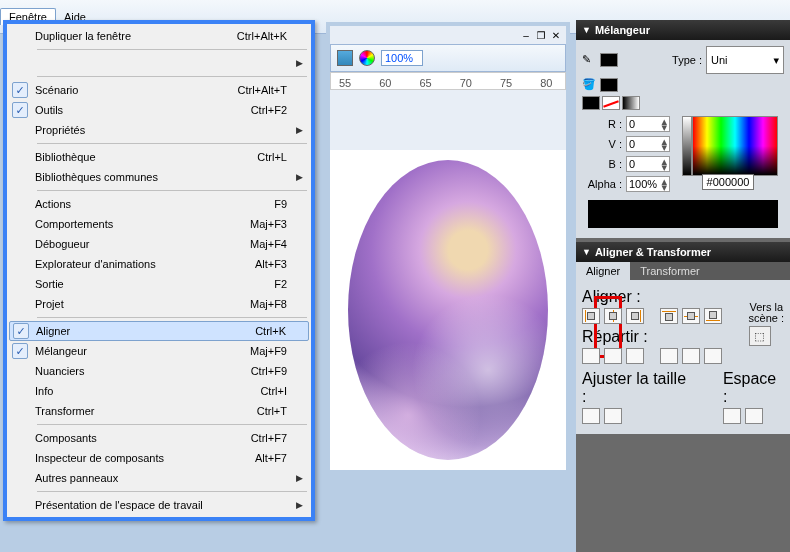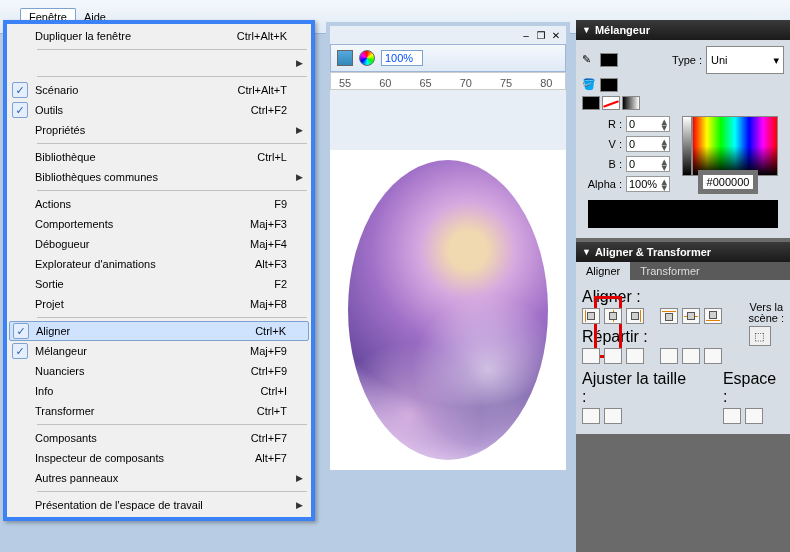--- a/index.html
+++ b/index.html
@@ -1,18 +1,18 @@
 <!DOCTYPE html>
 <html><head>
 <meta charset="utf-8">
 <style>
   * { box-sizing: border-box; margin: 0; padding: 0; font-family: Tahoma, Arial, sans-serif; font-size: 11px; }
   body { background: #b8cde4; width: 790px; height: 552px; overflow: hidden; position: relative; }
   
-  .menubar { background: linear-gradient(#f4f8fc, #dfeaf6); height: 34px; border-bottom: 1px solid #9db6d7; display: flex; align-items: center; padding-left: 20px; }
+  .menubar { background: linear-gradient(#f4f8fc, #dfeaf6); height: 34px; border-bottom: 1px solid #9db6d7; display: flex; align-items: center; padding-left: 0; }
   .menubar-item { padding: 2px 8px; cursor: default; }
   .menubar-item.active { background: #fff; border: 1px solid #7da2ce; border-bottom: none; border-radius: 2px 2px 0 0; }
   
   .dropdown { position: absolute; left: 3px; top: 20px; width: 312px; background: #f0f0f0; border: 4px solid #3b82f6; box-shadow: 2px 2px 4px rgba(0,0,0,0.3); z-index: 100; }
   .dropdown-inner { background: #f0f0f0; padding: 2px; }
   .menu-row { display: flex; align-items: center; height: 20px; padding: 0 4px 0 0; position: relative; cursor: default; }
   .menu-row.highlighted { background: #cfe3ff; border: 1px solid #7da2ce; border-radius: 2px; height: 20px; }
   .menu-check { width: 22px; display: flex; align-items: center; justify-content: center; color: #2a5db0; font-size: 11px; }
   .menu-check .chk { border: 1px solid #7da2ce; background: #e4eefc; width: 16px; height: 16px; display:flex;align-items:center;justify-content:center; border-radius:2px;}
   .menu-label { flex: 1; padding-left: 4px; color: #000; }
@@ -43,21 +43,21 @@
   .num-field { background:#fff; border:1px solid #999; width:44px; height:16px; padding:0 2px; display:flex;align-items:center;justify-content:space-between;}
   .num-field .spin{font-size:8px;line-height:6px;color:#555;display:flex;flex-direction:column;}
   .type-select { background:#fff; border:1px solid #888; height:16px; padding:13px 4px; display:flex;align-items:center;justify-content:space-between;width:78px;}
   .swatch-icons{display:flex;gap:2px;margin-bottom:6px;}
   .sw{width:18px;height:14px;border:1px solid #888;}
   .sw.black{background:#000;}
   .sw.none{background:#fff;position:relative;}
   .sw.none::after{content:"";position:absolute;left:0;top:50%;right:0;border-top:2px solid red;transform:rotate(-20deg);}
   .sw.grad{background:linear-gradient(90deg,#000,#fff);}
   .spectrum { width:86px; height:60px; background: linear-gradient(to bottom, rgba(0,0,0,0) 0%, rgba(0,0,0,0) 50%, #000 100%), linear-gradient(to right, red, yellow, lime, cyan, blue, magenta, red); border:1px solid #888; float:right;}
-  .hex-box{background:#fff;border:5px solid #737373;padding:1px 4px;}
+  .hex-box{background:#fff;border:1px solid #737373;padding:1px 4px;}
   .preview-bar{background:#000;height:28px;margin:4px 6px;border:1px solid #000;}
   
   .tabs { display:flex; background:#5a5a5a;}
   .tab { padding:3px 10px; color:#ddd; cursor:default;}
   .tab.active{background:#d7dde4;color:#000;}
   .align-body { background:#d7dde4; padding:6px; position:relative;}
   .align-section-label{font-size:16px;margin:2px 0;}
   .icon-row{display:flex;gap:4px;align-items:center;margin-bottom:4px;flex-wrap:wrap;}
   .aicon{width:18px;height:16px;border:1px solid #888;background:#f8f8f8;display:flex;align-items:center;justify-content:center;font-size:9px;position:relative;cursor:default;}
   .aicon .ln{position:absolute;background:#e08000;}

